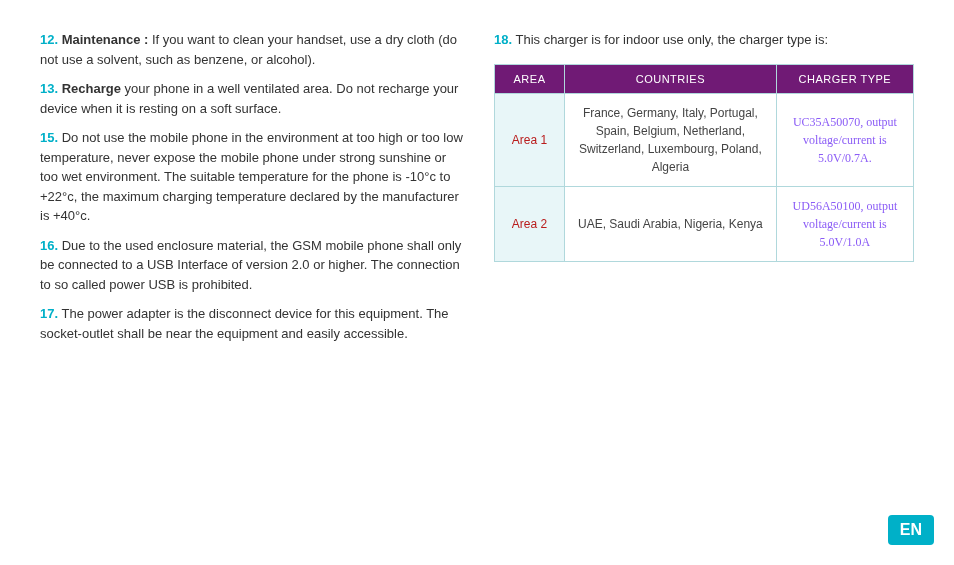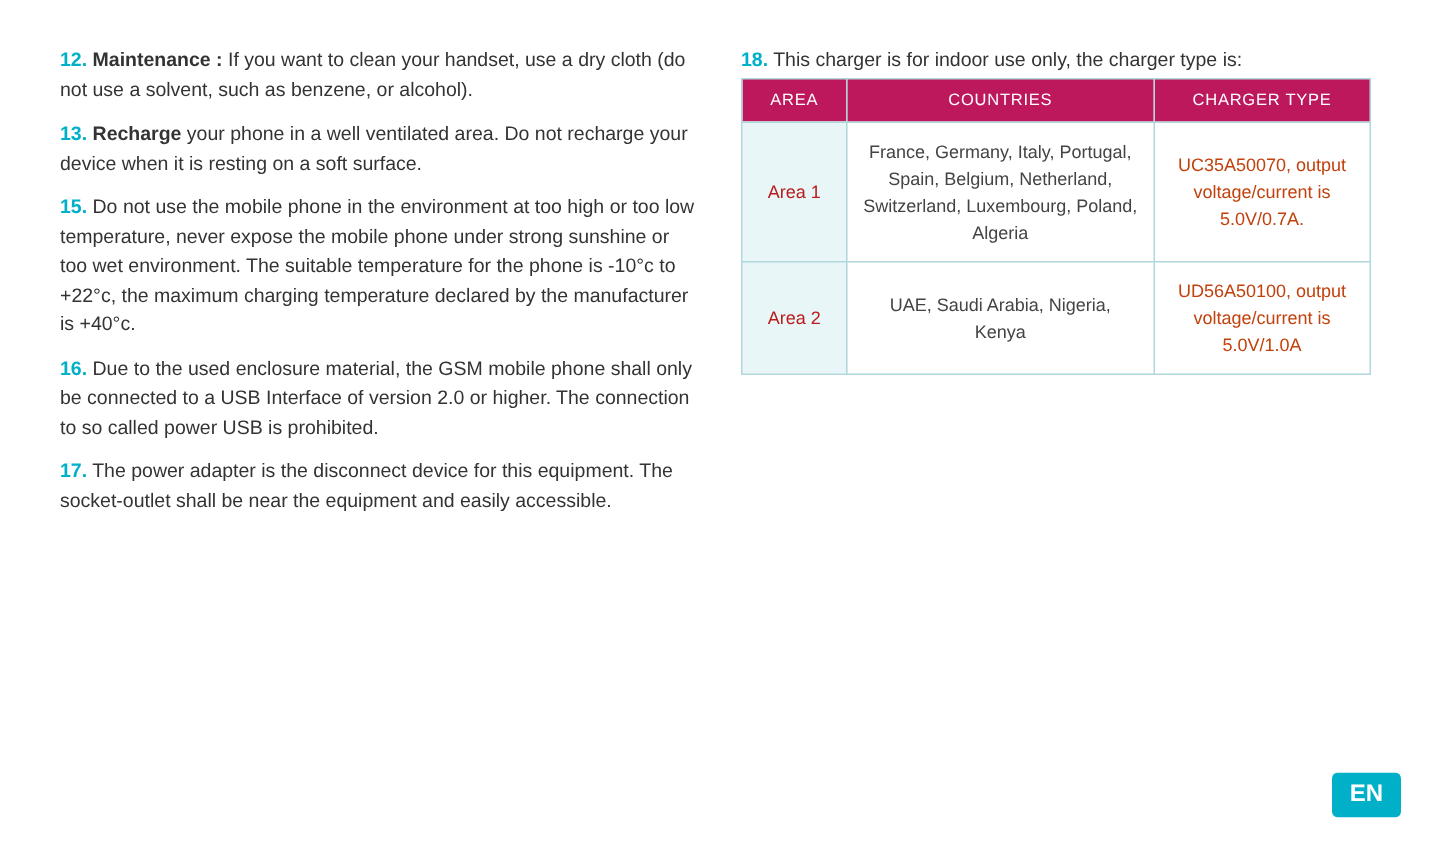--- a/index.html
+++ b/index.html
@@ -29,36 +29,36 @@
       line-height: 1.5;
     }
     .item-number {
       color: #00b0c8;
       font-weight: bold;
     }
     .item-heading {
       font-weight: bold;
     }
     .intro-text {
-      margin-bottom: 2px;
+      margin-bottom: 14px;
       line-height: 1.5;
     }
     .intro-number {
       color: #00b0c8;
       font-weight: bold;
     }
 
     
     .charger-table {
       width: 100%;
       border-collapse: collapse;
       border: 1px solid #b0d8dc;
     }
     .charger-table th {
-      background-color: #be185d;
+      background-color: #701a75;
       color: #ffffff;
       font-size: 11px;
       font-weight: normal;
       letter-spacing: 0.5px;
       text-align: center;
       padding: 8px 10px;
       border: 1px solid #b0d8dc;
     }
     .charger-table td {
       padding: 10px;
@@ -70,21 +70,22 @@
     }
     .area-cell {
       background-color: #e8f6f8;
       color: #b91c1c;
       width: 70px;
     }
     .countries-cell {
       color: #444;
     }
     .charger-cell {
-      color: #c2410c;
+      color: #8b5cf6;
+      font-family: Liberation Serif, serif;
     }
 
     
     .en-badge {
       position: fixed;
       bottom: 20px;
       right: 20px;
       background-color: #00b0c8;
       color: white;
       font-size: 16px;

